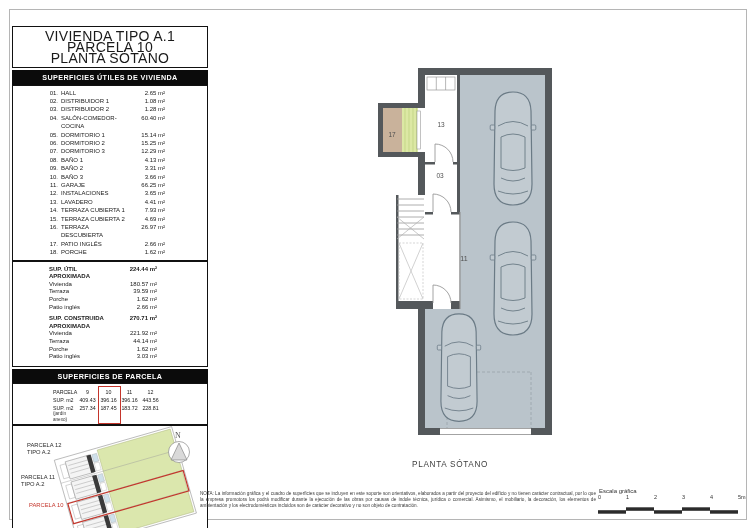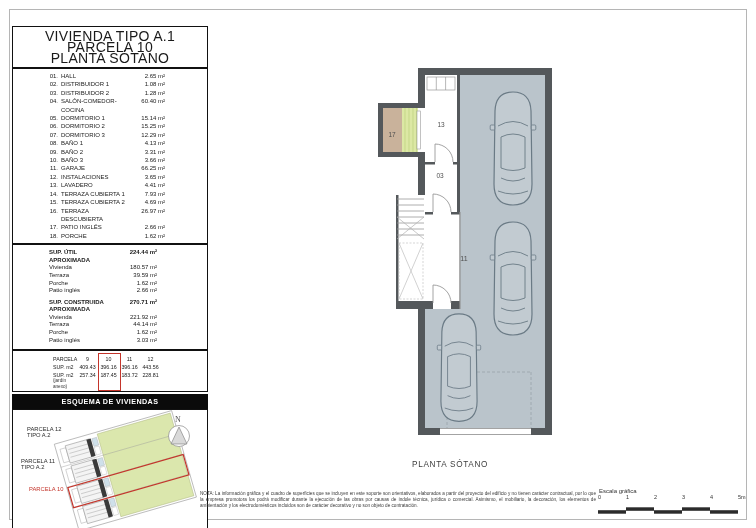--- a/index.html
+++ b/index.html
@@ -50,20 +50,21 @@
 
 <div class="sheet-border"></div>
 
 <div class="left-panel">
 
   <div class="title-box">
     <div class="title-line">VIVIENDA TIPO A.1 PARCELA 10</div>
     <div class="title-line">PLANTA SÓTANO</div>
   </div>
 
+  <div class="black-header">SUPERFICIES ÚTILES DE VIVIENDA</div>
   <div class="wbox rooms-box">
       <div class="trow">
         <span class="tnum">01.</span>
         <span class="tlab">HALL</span>
         <span class="tval">2.65 m²</span>
       </div>
       <div class="trow">
         <span class="tnum">02.</span>
         <span class="tlab">DISTRIBUIDOR 1</span>
         <span class="tval">1.08 m²</span>
@@ -190,20 +191,21 @@
           <span class="tlab2">Porche</span>
           <span class="tval2">1.62 m²</span>
         </div>
         <div class="trow2">
           <span class="tlab2">Patio inglés</span>
           <span class="tval2">3.03 m²</span>
         </div>
       </div>
     </div>
 
+  <div class="black-header">SUPERFICIES DE PARCELA</div>
   <div class="wbox parcel-box">
     <div>
         <div class="prow">
           <span class="plab">PARCELA</span>
           <span class="pcell">9</span>
           <span class="pcell">10</span>
           <span class="pcell">11</span>
           <span class="pcell">12</span>
         </div>
         <div class="prow">
@@ -217,21 +219,20 @@
           <span class="plab">SUP. m2<br><span class="sub">(jardín anexo)</span></span>
           <span class="pcell">257.34</span>
           <span class="pcell">187.45</span>
           <span class="pcell">183.72</span>
           <span class="pcell">228.81</span>
         </div>
       </div>
     <div class="red-col"></div>
   </div>
 
-  <div class="black-header">ESQUEMA DE VIVIENDAS</div>
   <div class="wbox esquema-box">
     <svg width="194" height="128" viewBox="0 0 194 128">
       <g transform="translate(46,36) rotate(-16)">
         <rect x="-4" y="-3" width="122" height="90" fill="#ffffff" stroke="#999" stroke-width="0.6"></rect>
         <rect x="40" y="-1" width="76" height="86" fill="#dbe7ad" stroke="#a3ad72" stroke-width="0.4"></rect>
         <g id="strips">
             <rect x="0" y="3.5" width="6" height="14" fill="#fff" stroke="#999" stroke-width="0.4"></rect>
             <rect x="6" y="1.5" width="25" height="18" fill="#f4f4f4" stroke="#8a8a8a" stroke-width="0.5"></rect>
             <line x1="8" y1="6" x2="29" y2="6" stroke="#aaa" stroke-width="0.5"></line>
             <line x1="8" y1="10" x2="29" y2="10" stroke="#aaa" stroke-width="0.5"></line>

